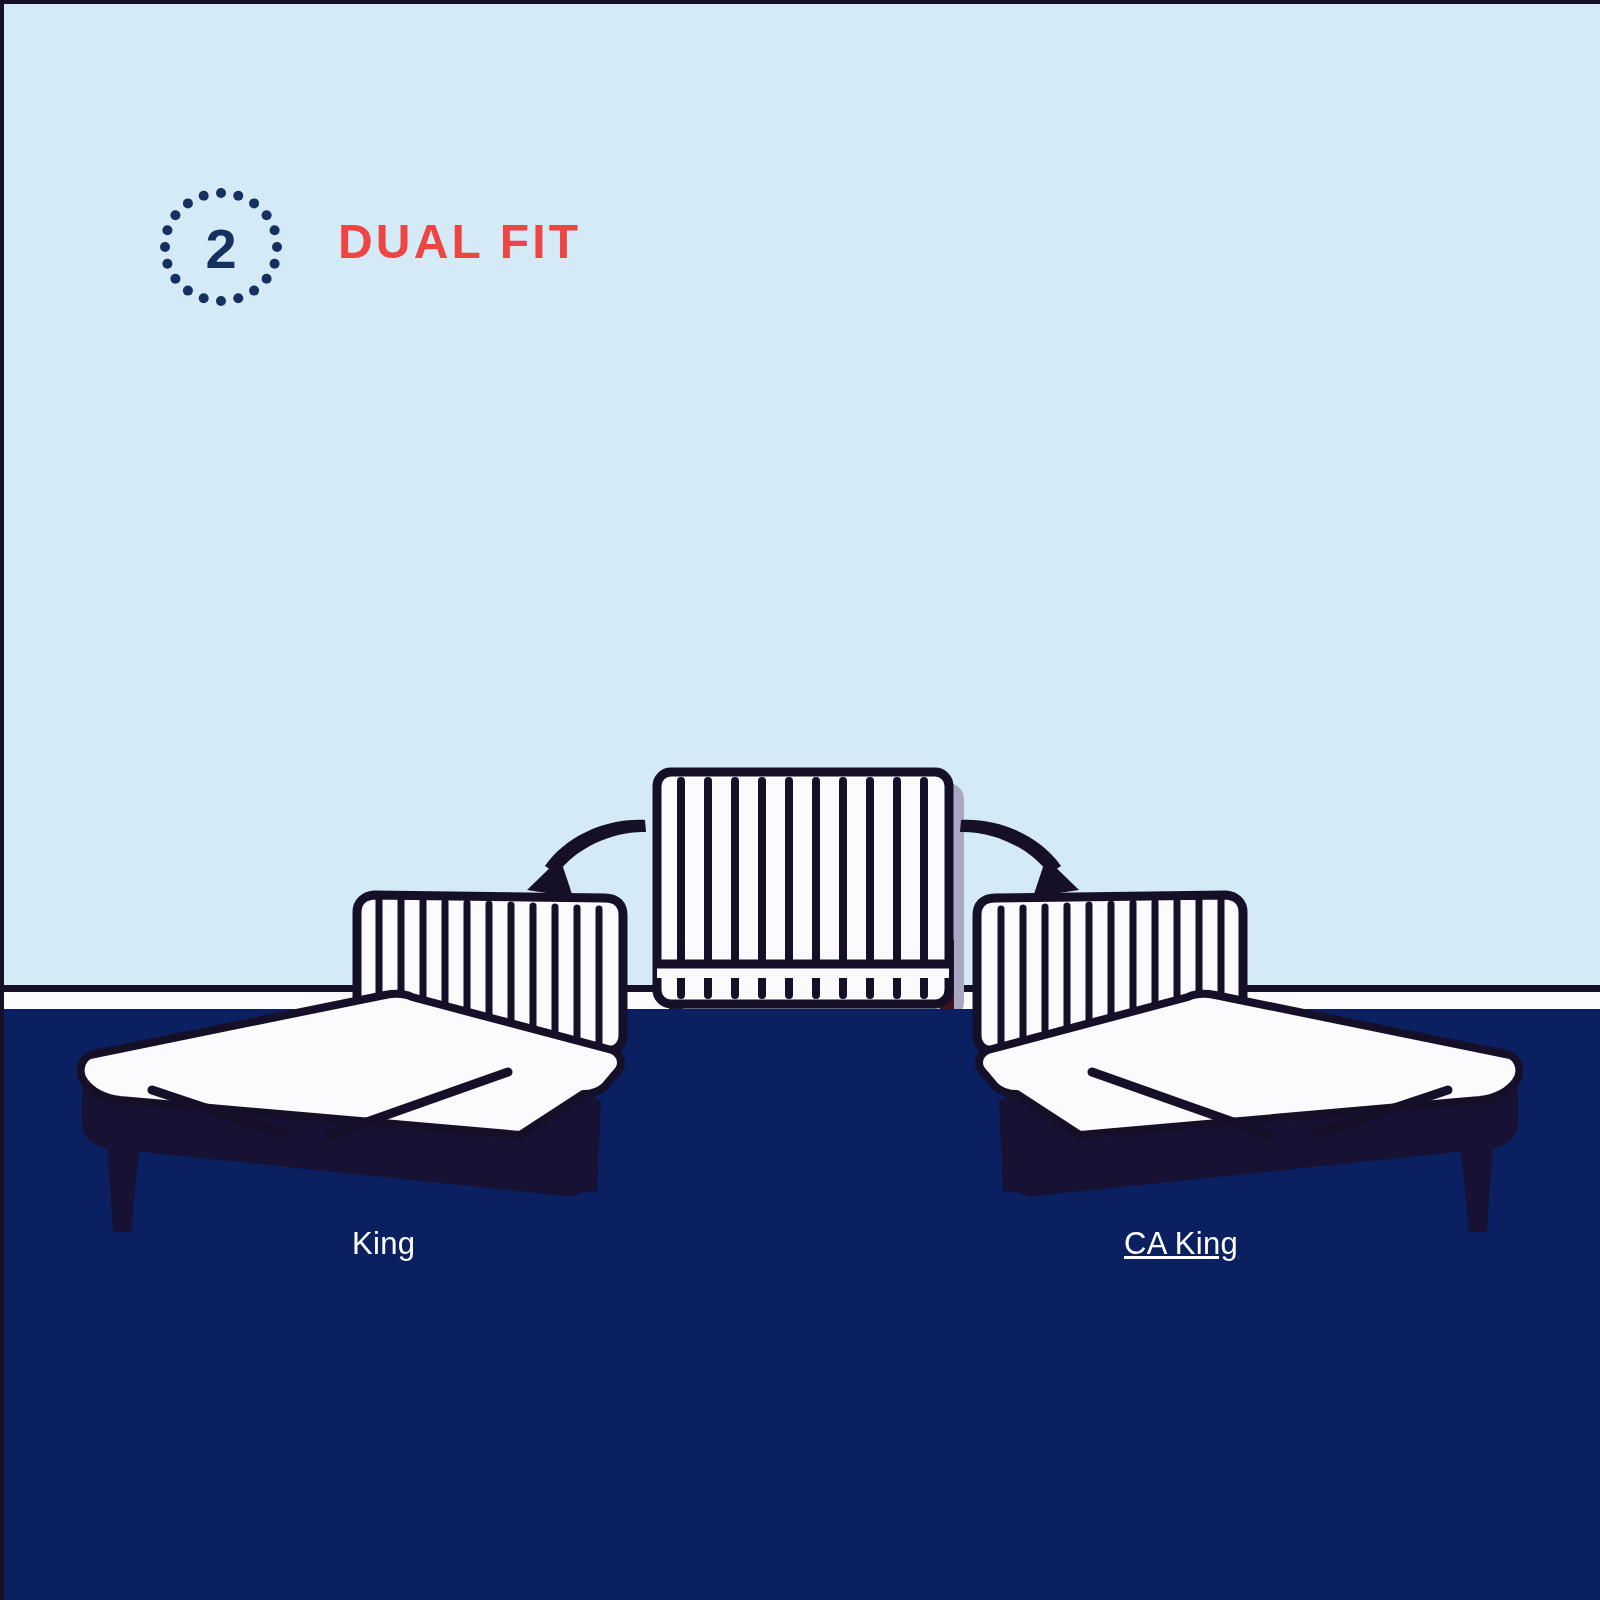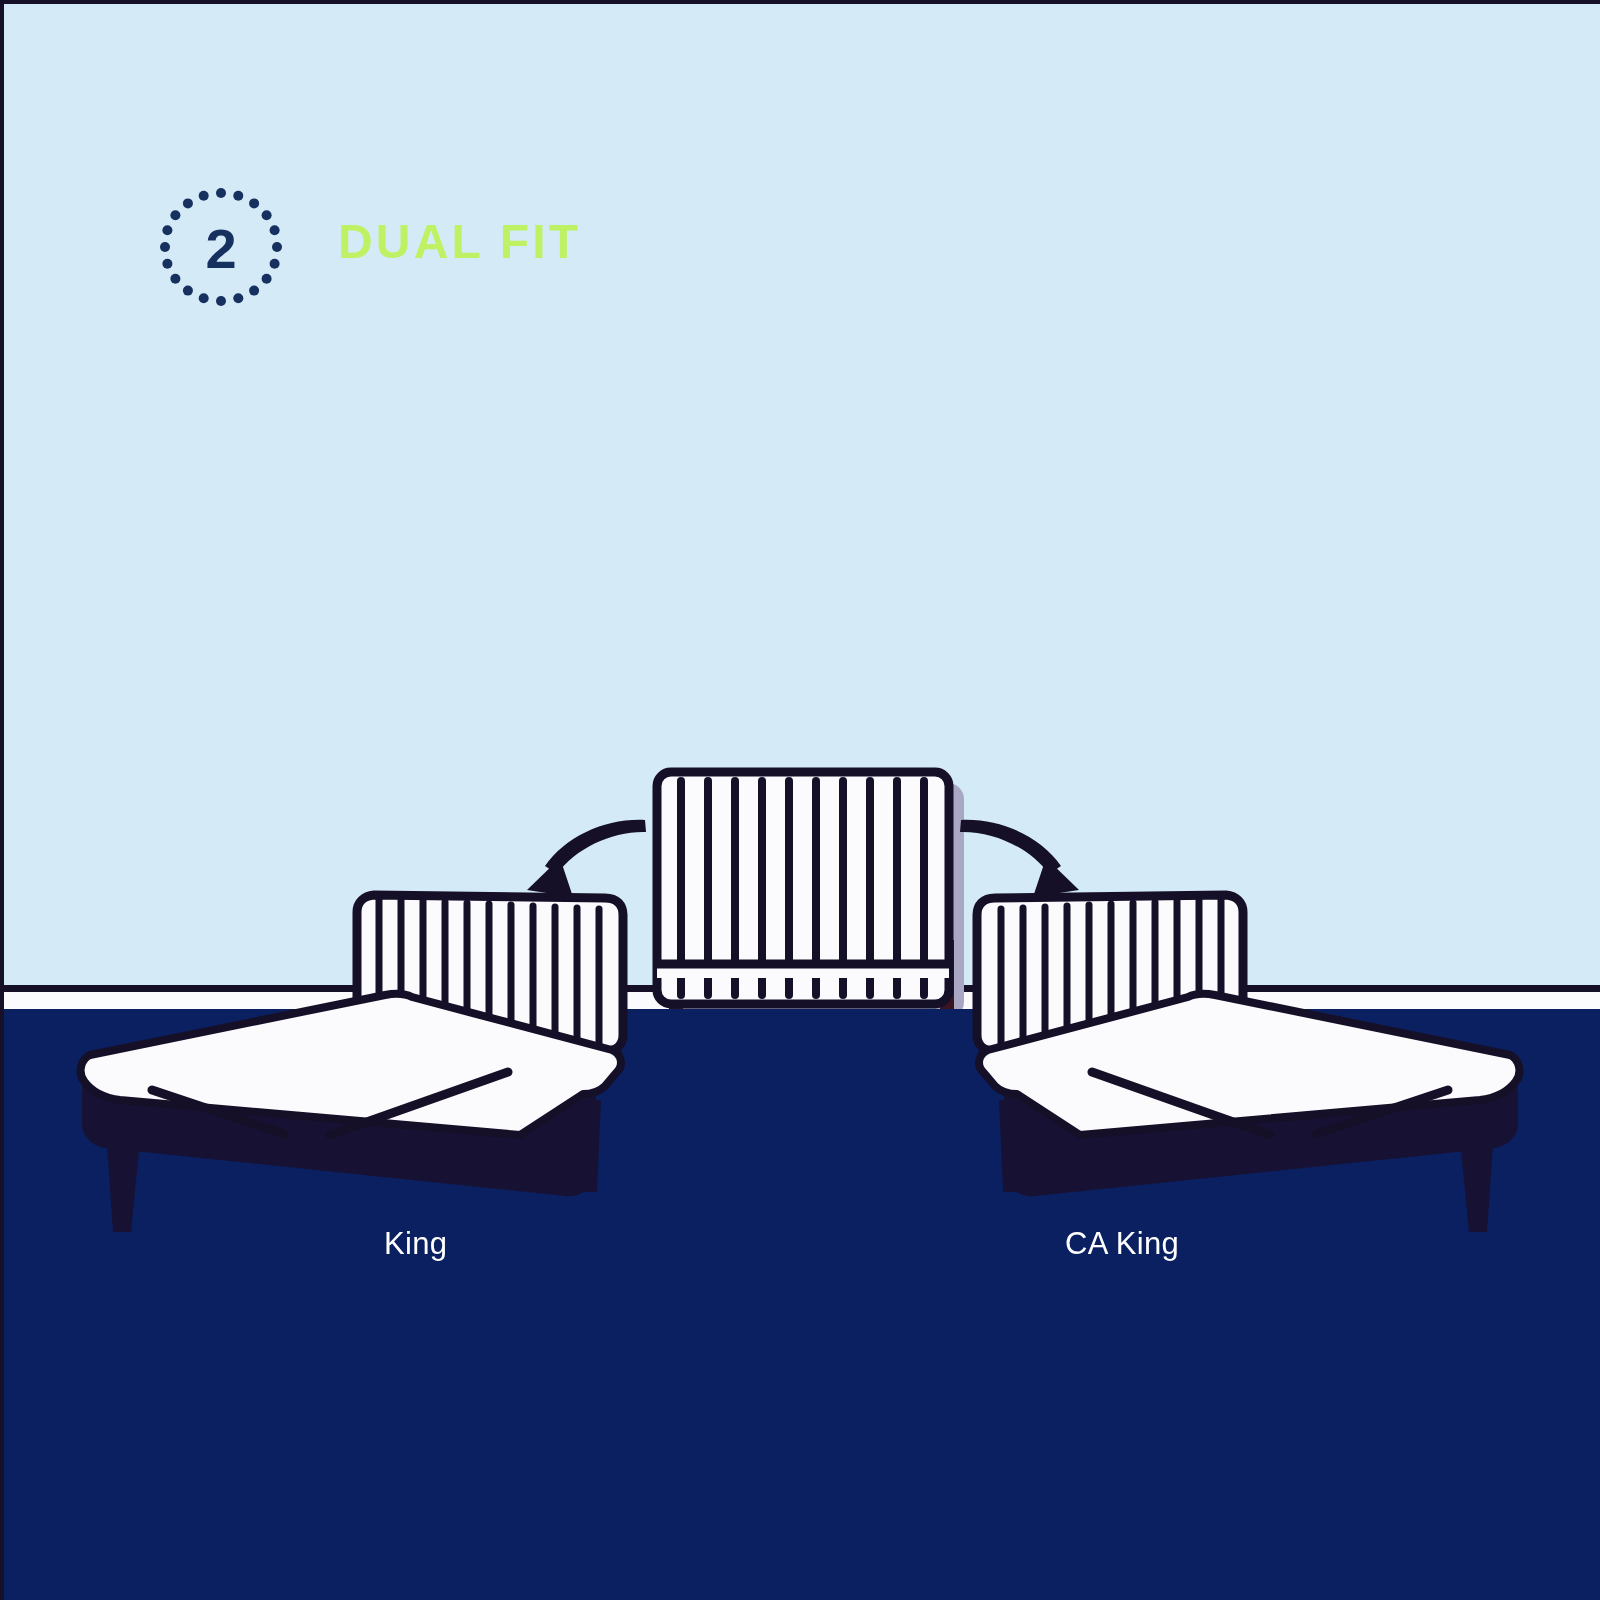--- a/index.html
+++ b/index.html
@@ -48,21 +48,21 @@
   .badge svg{display:block;width:126px;height:126px;}
   .badge-num{
     position:absolute;left:0;top:0;width:126px;height:126px;
     display:flex;align-items:center;justify-content:center;
     font-size:56px;font-weight:700;color:#16305F;
     letter-spacing:0;
     line-height:1;
   }
   .eyebrow{
     position:absolute;left:338px;top:218px;
-    font-size:48px;font-weight:700;color:#bef264;
+    font-size:48px;font-weight:700;color:#ef4444;
     letter-spacing:3.2px;
     line-height:1;
   }
   .headline{
     position:absolute;left:332px;top:338px;width:1120px;
     font-size:74px;font-weight:300;color:#16305F;
     line-height:1.38;
     letter-spacing:-0.4px;
   }
   .headline .hl{display:block;white-space:nowrap;}
@@ -72,22 +72,22 @@
   }
   .illo svg{display:block;width:1600px;height:1600px;}
   
   .cap{
     position:absolute;
     font-size:31px;font-weight:400;color:#FFFFFF;
     letter-spacing:0.3px;
     line-height:1;
     white-space:nowrap;
   }
-  .cap-king{left:352px;top:1228px;margin-left:32px;}
-  .cap-caking{left:1065px;top:1228px;}
+  .cap-king{left:352px;top:1228px;}
+  .cap-caking{left:1124px;top:1228px;text-decoration:underline;}
 </style>
 </head>
 <body>
 
 <div id="stage">
 
   <div class="wall"></div>
   <div class="wall-line"></div>
   <div class="baseboard"></div>
   <div class="floor"></div>

